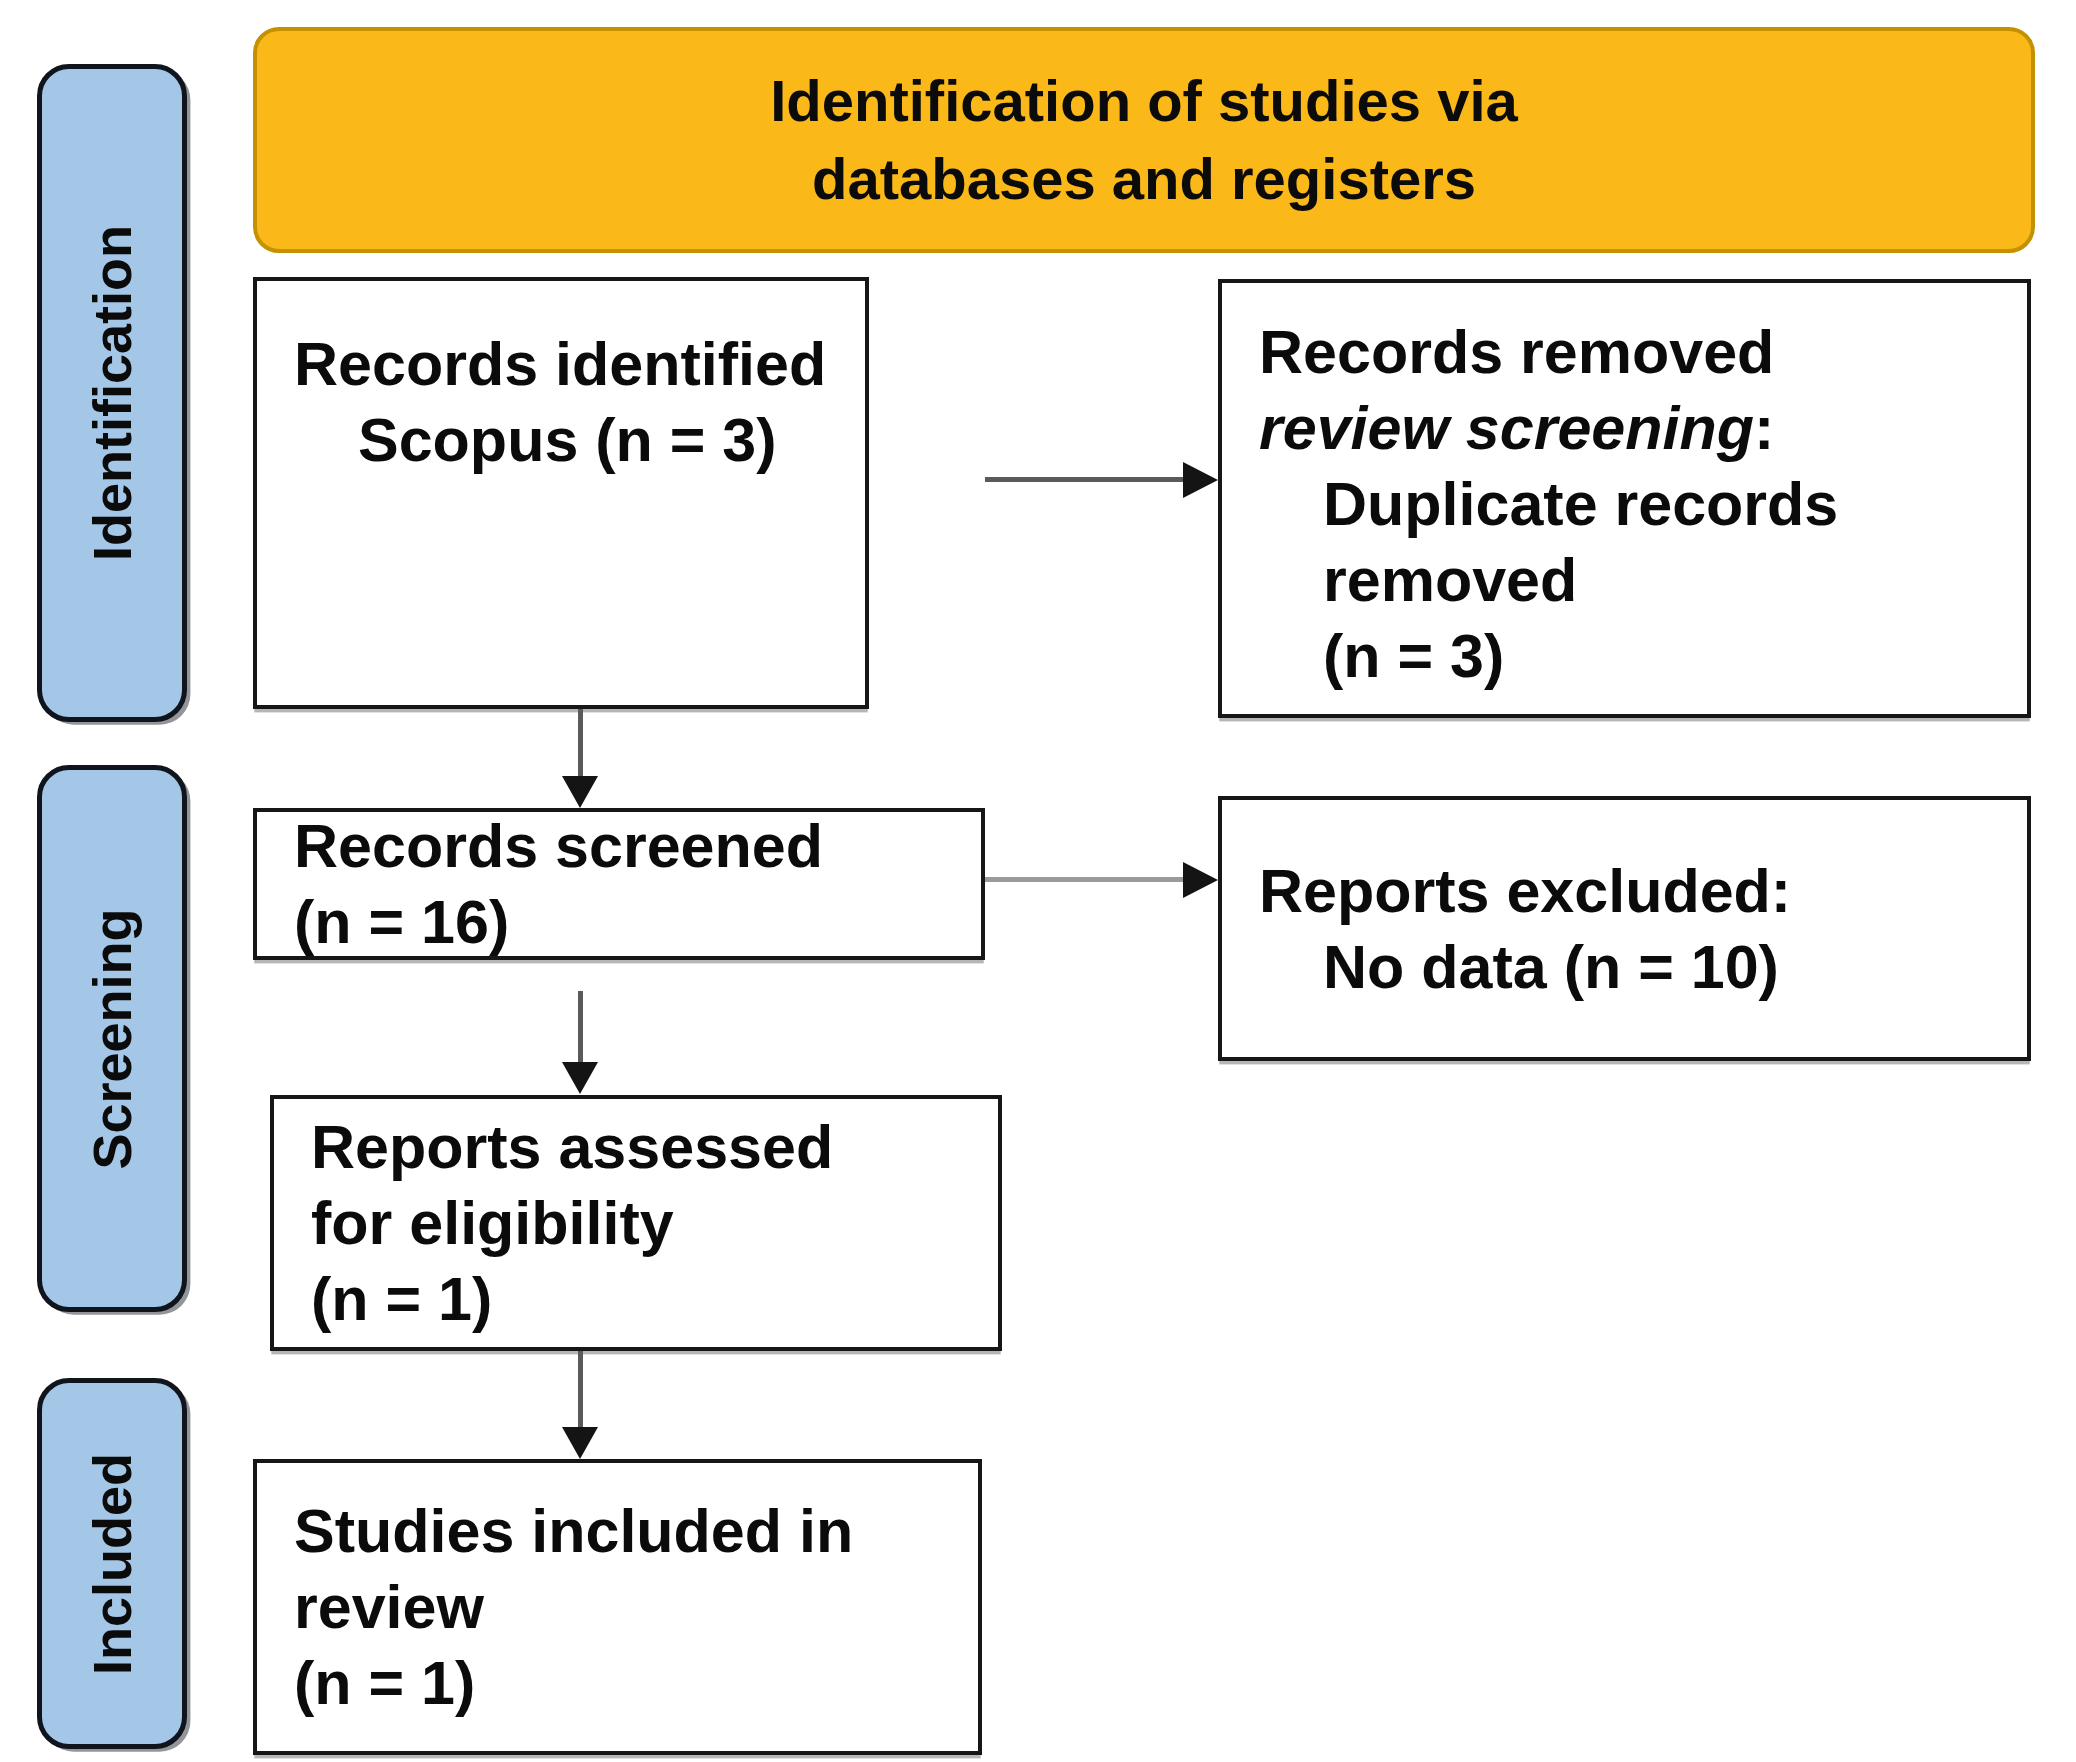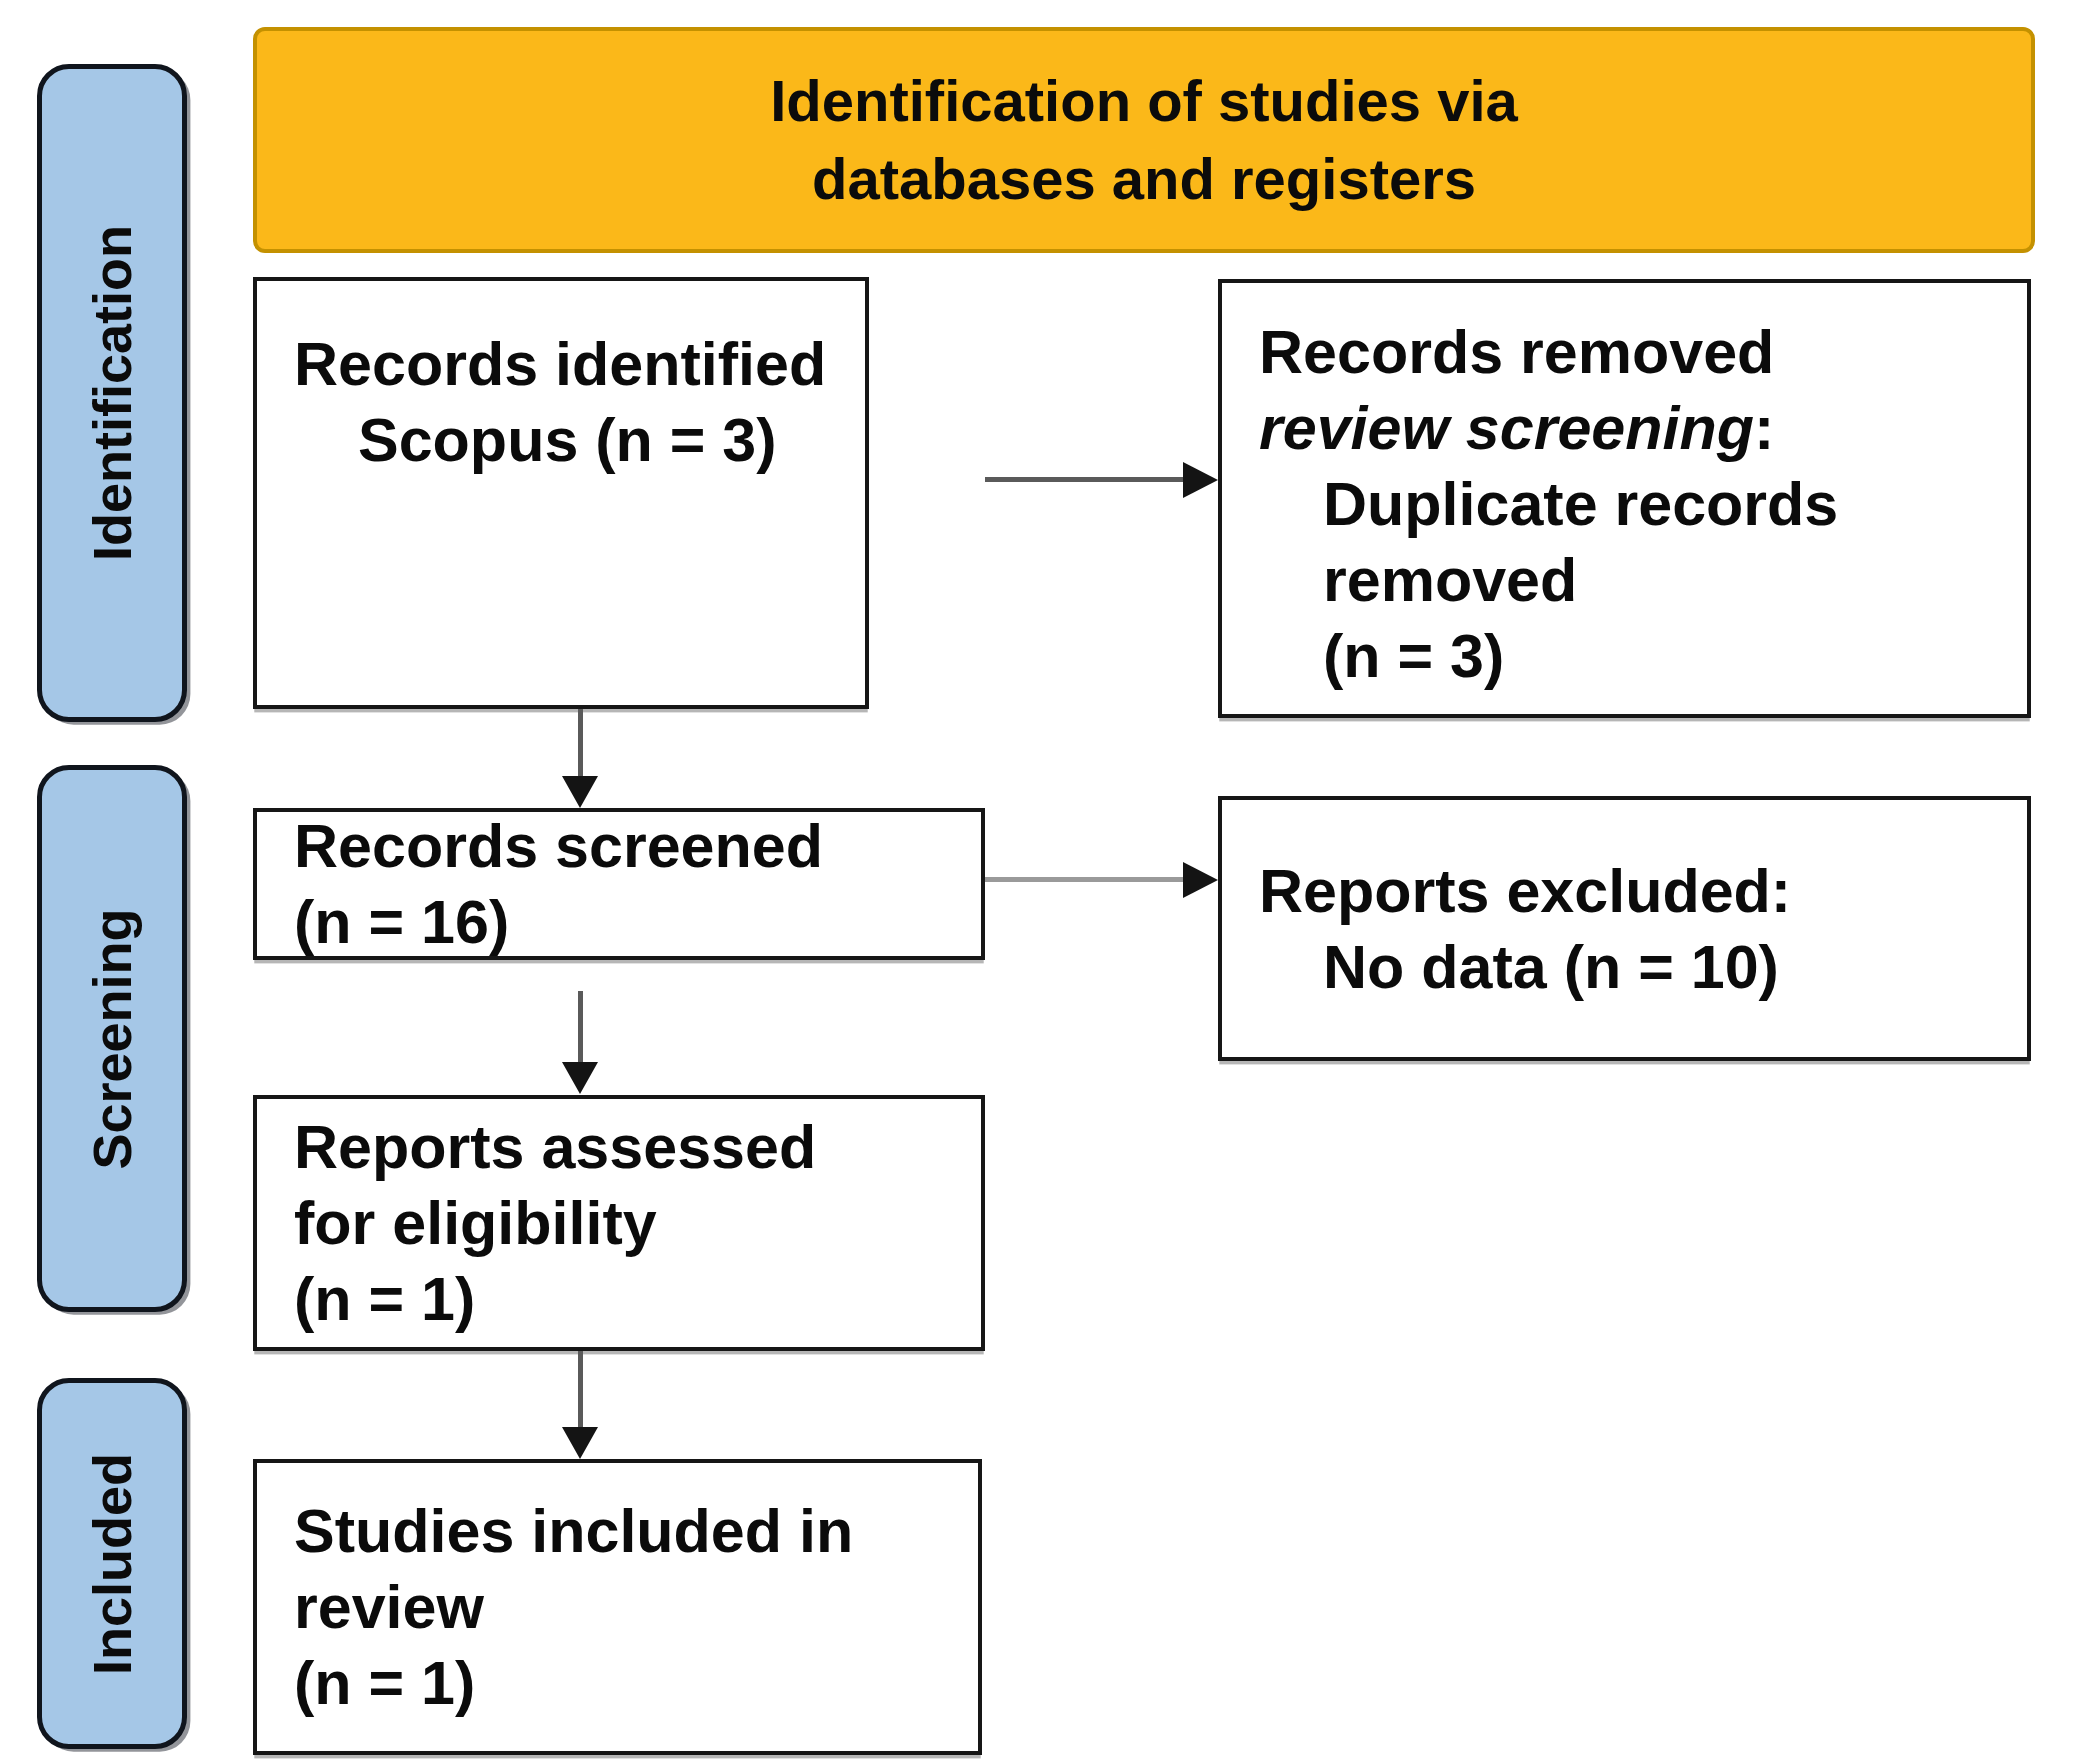--- a/index.html
+++ b/index.html
@@ -17,21 +17,21 @@
     background:var(--background);
     font-family:"Liberation Sans", sans-serif;
     font-weight:bold; color:var(--text);
   }
 
   
   .header-banner {
     position:absolute; left:253px; top:27px; width:1782px; height:226px;
     background:var(--header-fill);
     border:4px solid var(--header-border);
-    border-radius:12px;
+    border-radius:26px;
     display:flex; flex-direction:column; justify-content:center; align-items:center;
     text-align:center;
   }
   .header-banner .hline { font-size:58px; line-height:78px; }
 
   
   .stage {
     position:absolute; left:37px; width:150px;
     background:var(--stage-fill);
     border:5.4px solid var(--stage-border);
@@ -55,21 +55,21 @@
   }
   .box .line { white-space:nowrap; }
   .box .sub  { padding-left:64px; white-space:nowrap; }
   .italic    { font-style:italic; }
   .v-center  { display:flex; flex-direction:column; justify-content:center; }
 
   .box-identified { left:253px;  top:277px;  width:616px; height:432px; padding:45px 37px; }
   .box-removed    { left:1218px; top:279px;  width:813px; height:439px; padding:31px 37px; }
   .box-screened   { left:253px;  top:808px; width:732px; height:152px; padding:0 37px; }
   .box-excluded   { left:1218px; top:796px; width:813px; height:265px; padding:0 37px; }
-  .box-assessed   { left:253px;  top:1095px; width:732px; height:256px; padding:0 37px; }
+  .box-assessed   { left:270px;  top:1095px; width:732px; height:256px; padding:0 37px; }
   .box-included   { left:253px;  top:1459px; width:729px; height:296px; padding:0 37px; }
 
   
   .arrow { position:absolute; }
   .vline { position:absolute; width:4.7px; background:var(--arrow-line); }
   .hline-shaft { position:absolute; height:4.7px; background:var(--arrow-line); }
   .hline-shaft.light { background:var(--arrow-line-light); }
   .head-down {
     position:absolute; width:0; height:0;
     border-left:18px solid transparent; border-right:18px solid transparent;

